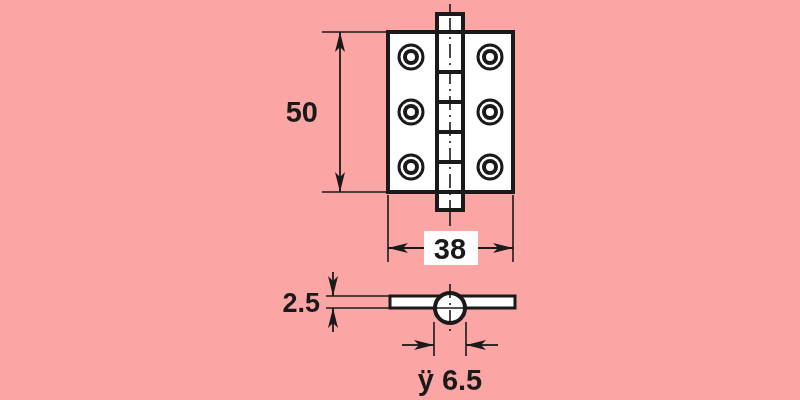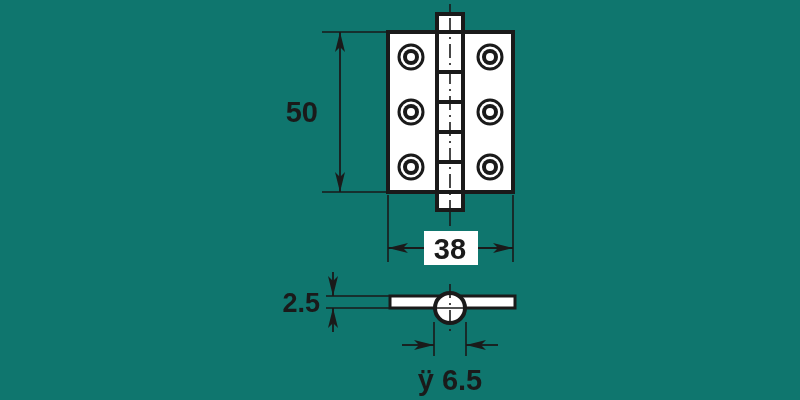--- a/index.html
+++ b/index.html
@@ -8,21 +8,21 @@
     padding: 0;
     background: #ffffff;
   }
   body {
     font-family: "Liberation Sans", sans-serif;
   }
   #drawing-root {
     position: relative;
     width: 800px;
     height: 400px;
-    background: #0f766e;
+    background: #fca5a5;
     overflow: hidden;
   }
   #drawing-svg {
     display: block;
     width: 800px;
     height: 400px;
   }
   .dim-text {
     font-family: "Liberation Sans", sans-serif;
     font-weight: bold;

